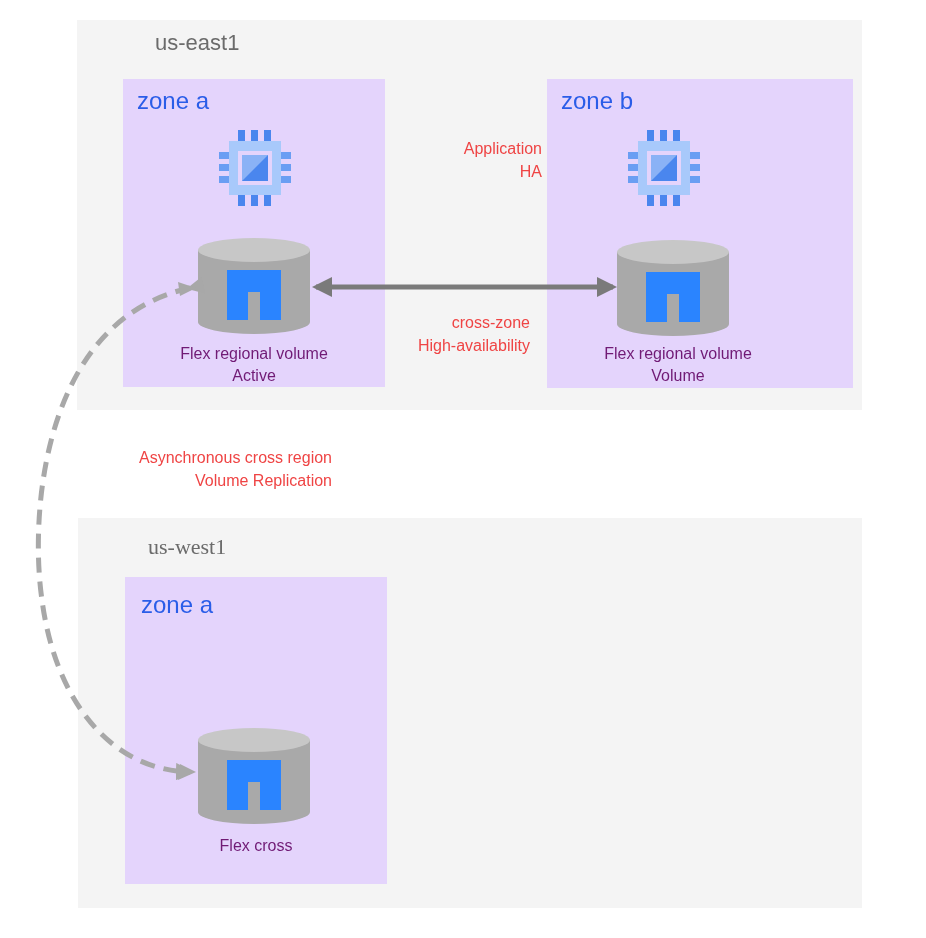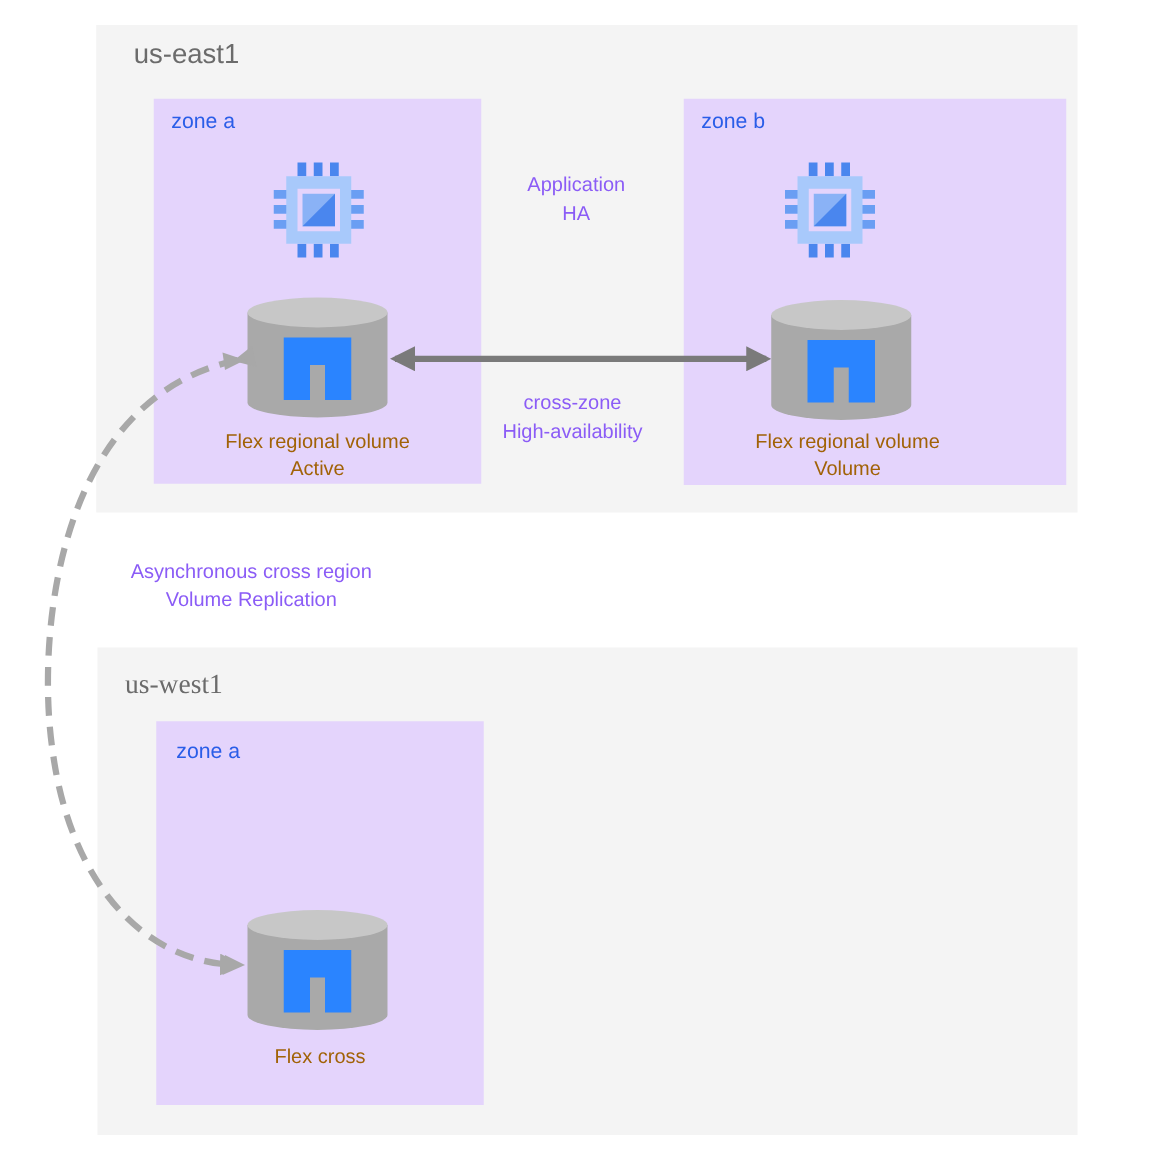--- a/index.html
+++ b/index.html
@@ -1,23 +1,23 @@
 <!DOCTYPE html>
 <html><head>
 <meta charset="utf-8">
 <style>
   html, body { margin:0; padding:0; background:#ffffff; }
   body { width:926px; height:938px; position:relative; overflow:hidden;
          font-family:"Liberation Sans", sans-serif; }
   .region { position:absolute; background:#f4f4f4; }
-  .region-label { position:absolute; font-size:22px; color:#6b6b6b; }
+  .region-label { position:absolute; font-size:22px; color:#6b6b6b;margin-left:48px; }
   .zone { position:absolute; background:#e4d4fc; }
-  .zone-label { position:absolute; left:14px; top:8px; font-size:17px; color:#2a5de8; }
-  .caption { position:absolute; font-size:16px; color:#a16207; text-align:center; line-height:22px; }
-  .note { position:absolute; font-size:16px; color:#8b5cf6; text-align:center; line-height:23px; }
+  .zone-label { position:absolute; left:14px; top:8px; font-size:24px; color:#2a5de8; }
+  .caption { position:absolute; font-size:16px; color:#701a75; text-align:center; line-height:22px; }
+  .note { position:absolute; font-size:16px; color:#ef4444; text-align:right; line-height:23px; }
   svg.overlay { position:absolute; left:0; top:0; }
 </style>
 </head>
 <body>
 
 <div class="region" style="left:77px;top:20px;width:785px;height:390px;">
   <div class="region-label" style="left:30px;top:10px;">us-east1</div>
 </div>
 
 <div class="region" style="left:78px;top:518px;width:784px;height:390px;font-family:Liberation Serif, serif;">

